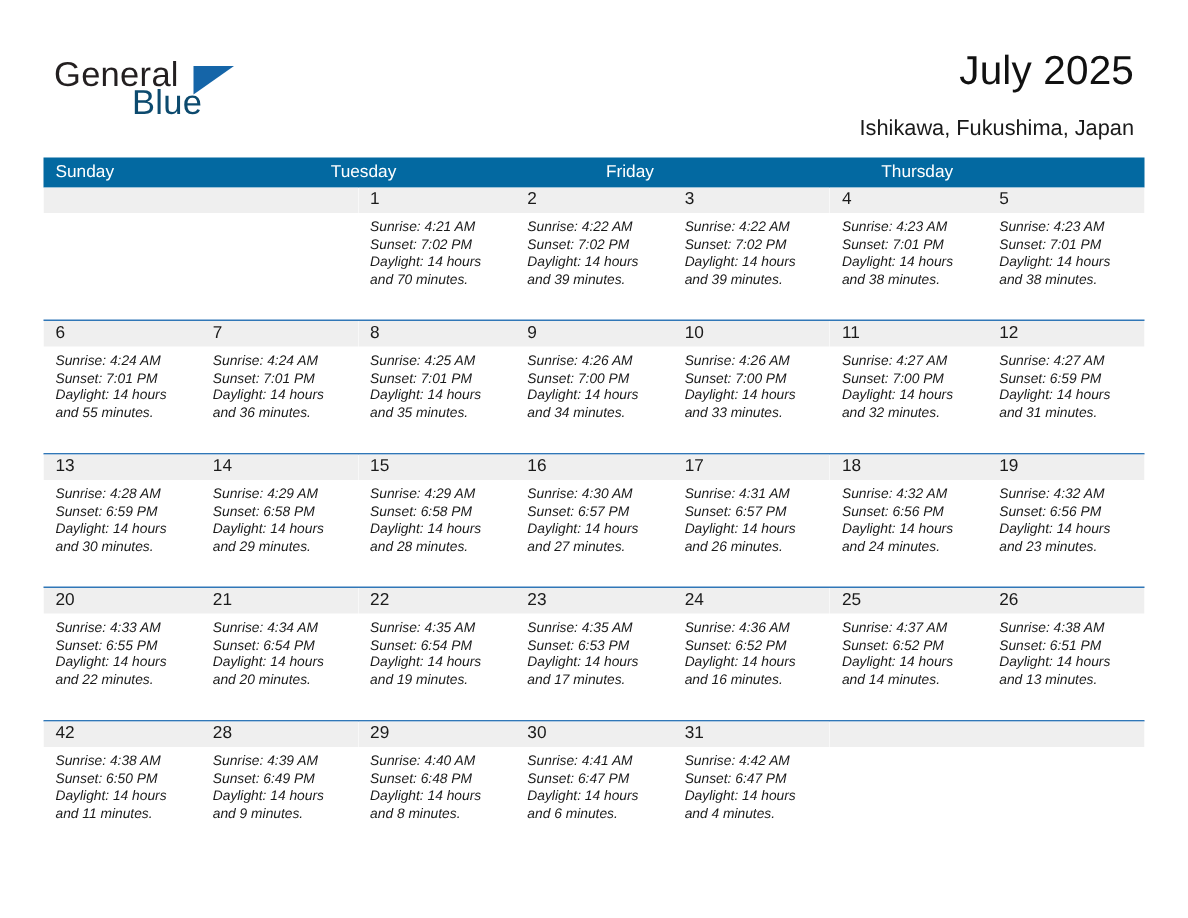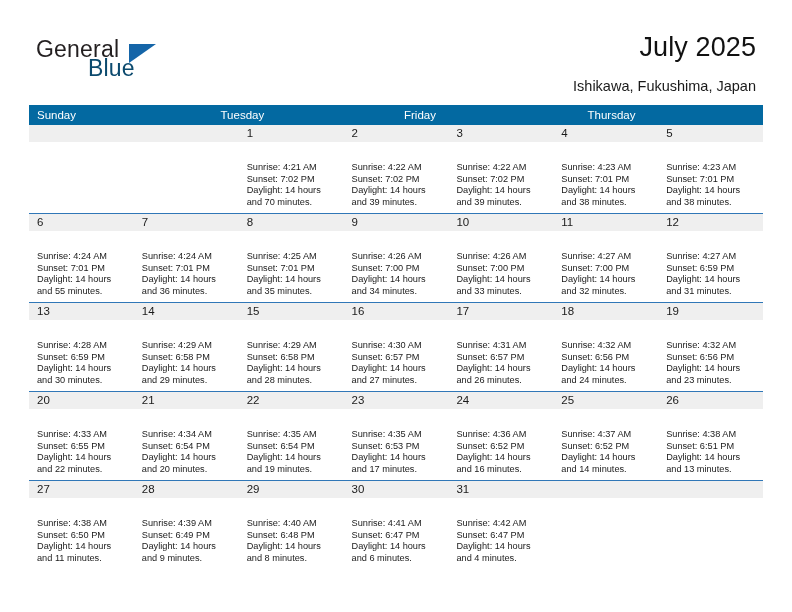--- a/index.html
+++ b/index.html
@@ -137,25 +137,26 @@
     padding-left: 8px;
     font-size: 11.5px;
     line-height: 17px;
     color: #1a1a1a;
     font-family: "Liberation Sans", sans-serif;
   }
   .cell.empty .daynum {
     background: #efefef;
   }
   .cell .info {
-    padding: 20px 6px 0 8px;
+    padding: 4px 6px 0 8px;
     font-size: 9.2px;
     line-height: 11.6px;
     color: #1a1a1a;
     font-family: "Liberation Sans", sans-serif;
+    font-style: italic;
   }
   .info div {
     white-space: normal;
   }
 </style>
 </head>
 <body>
 
 <div class="page">
 
@@ -429,21 +430,21 @@
                 <div>Sunset: 6:51 PM</div>
                 <div>Daylight: 14 hours</div>
                 <div>and 13 minutes.</div>
               </div>
             </div>
           </div>
         </div>
         <div class="week">
           <div class="week-inner">
             <div class="cell">
-              <div class="daynum">27</div>
+              <div class="daynum">42</div>
               <div class="info">
                 <div>Sunrise: 4:38 AM</div>
                 <div>Sunset: 6:50 PM</div>
                 <div>Daylight: 14 hours</div>
                 <div>and 11 minutes.</div>
               </div>
             </div>
             <div class="cell">
               <div class="daynum">28</div>
               <div class="info">

